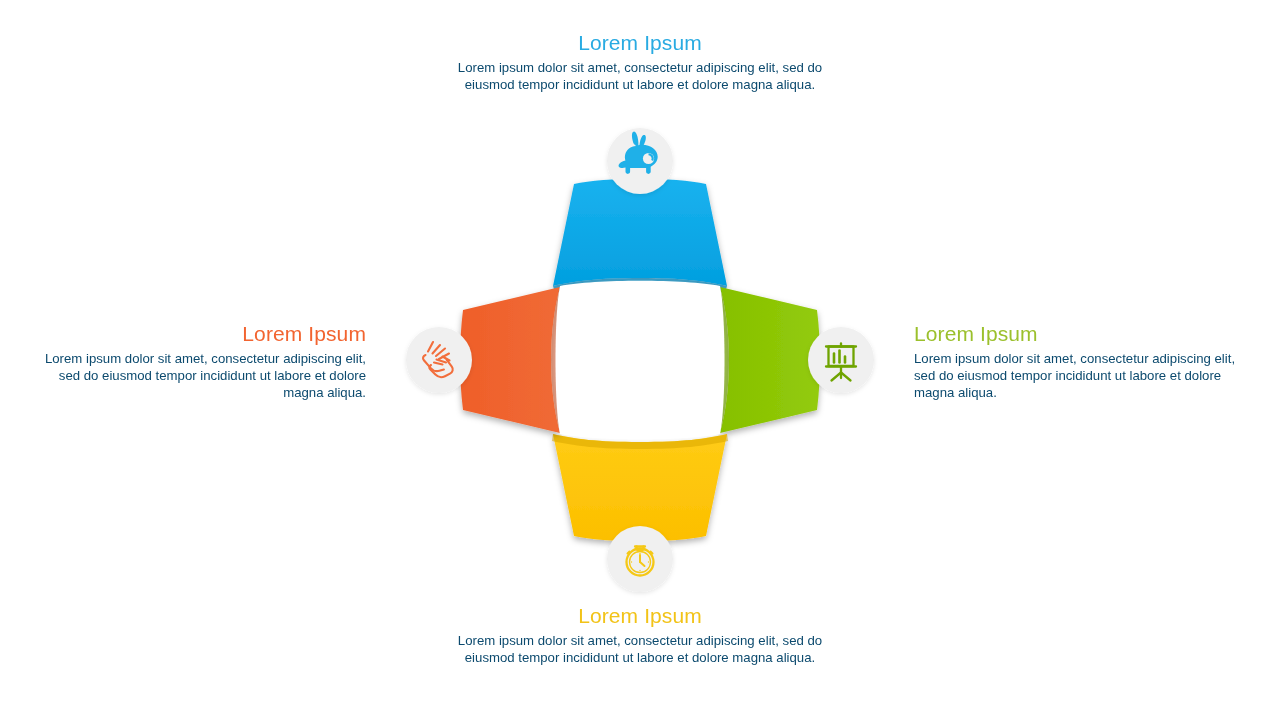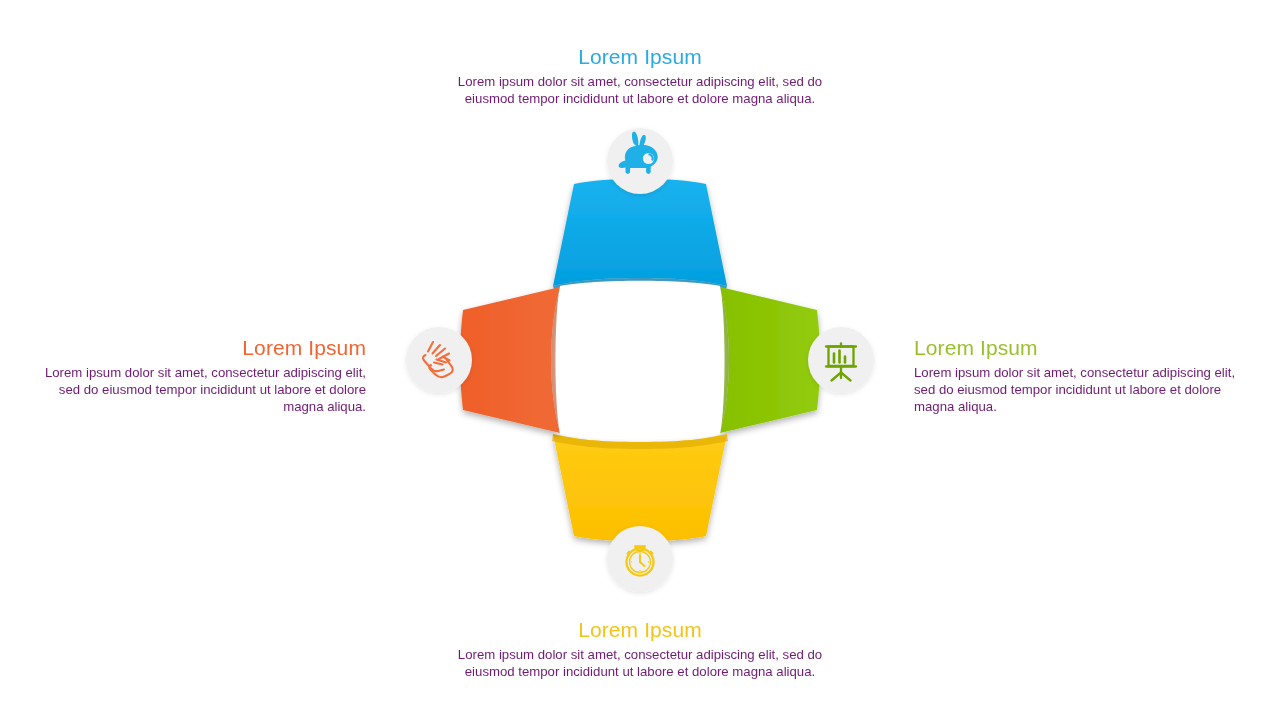--- a/index.html
+++ b/index.html
@@ -24,28 +24,28 @@
   }
 
   
   .textblock {
     position: absolute;
   }
   .tb-title {
     font-size: 21px;
     line-height: 26px;
     font-weight: normal;
-    margin: 14px 0 4px 0;
+    margin: 0 0 4px 0;
     letter-spacing: 0.1px;
     white-space: nowrap;
   }
   .tb-body {
     font-size: 13.2px;
     line-height: 16.8px;
-    color: #701a75;
+    color: #0c4a6e;
     margin: 0;
   }
 
   #block-top {
     left: 455px;
     top: 30px;
     width: 370px;
     text-align: center;
   }
   #block-bottom {

